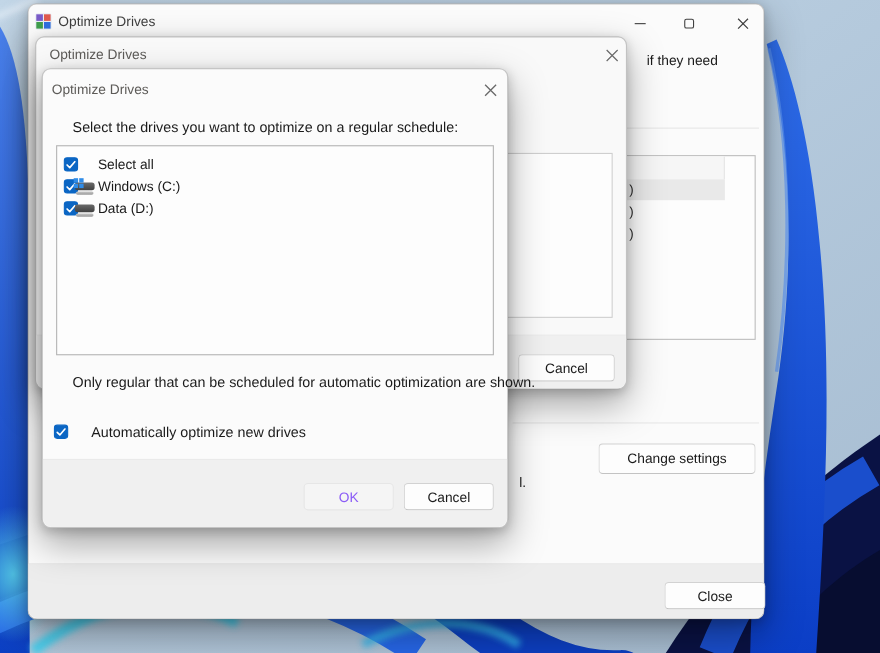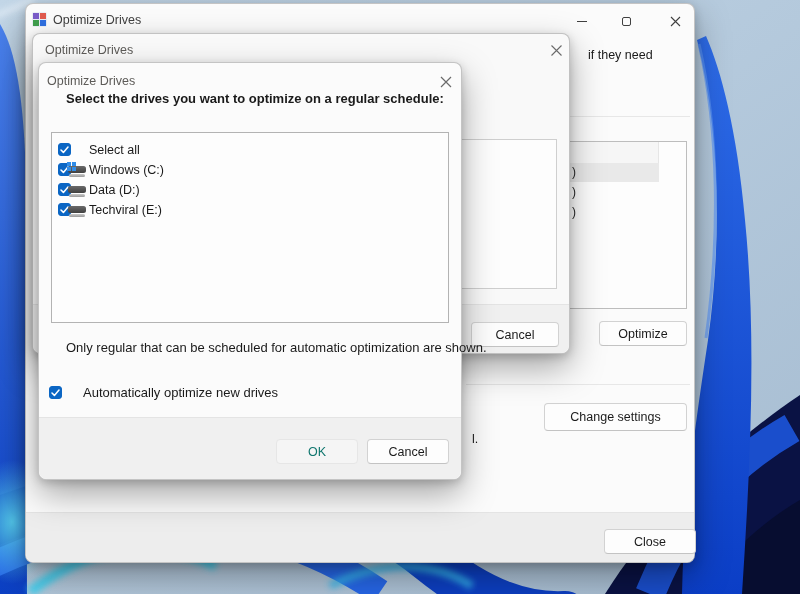--- a/index.html
+++ b/index.html
@@ -13,21 +13,21 @@
 
   .titlebar-text { position:absolute; font-size:12.5px; color:#5d5b58; white-space:nowrap; }
   .main-title { color:#3f3f3f; }
 
   .x-btn { position:absolute; display:flex; align-items:center; justify-content:center; cursor:default; }
   .x-btn svg { display:block; }
 
   .btn { position:absolute; display:flex; align-items:center; justify-content:center;
     background:#fdfdfd; border:1px solid #d2d2d2; border-bottom-color:#c3c3c3;
     border-radius:4px; font-size:12.5px; color:#1b1b1b; }
-  .btn.disabled { background:#f5f5f5; border-color:#e6e6e6; color:#0f766e; }
+  .btn.disabled { background:#f5f5f5; border-color:#e6e6e6; color:#8b5cf6; }
 
   .footer { position:absolute; left:0; right:0; bottom:0; background:#f0f0f0;
     border-top:1px solid #e4e4e4; border-radius:0 0 8px 8px; }
 
   .listframe { position:absolute; background:#fdfdfd; border:1px solid #bdbdbd; }
 
   .cb { position:absolute; width:13px; height:13px; border-radius:3px;
     background:var(--accent,#0b66c4); border:1px solid var(--accent,#0b66c4);
     display:flex; align-items:center; justify-content:center; }
   .cb svg { display:block; }
@@ -136,21 +136,20 @@
     <div class="listframe" style="left:445px; top:137px; width:216px; height:168px;">
       <div class="main-list-inner">
         <div class="ml-header"></div>
         <div class="ml-sel"></div>
         <span class="ml-frag" style="top:23px;">)</span>
         <span class="ml-frag" style="top:43px;">)</span>
         <span class="ml-frag" style="top:63px;">)</span>
       </div>
     </div>
 
-    <div class="btn" style="left:573px; top:317px; width:88px; height:25px;">Optimize</div>
 
     <div class="hline" style="left:440px; top:380px; width:224px;"></div>
 
     <div class="btn" style="left:518px; top:399px; width:143px; height:28px;">Change settings</div>
 
     <span class="body-text" style="left:431px; top:428px; font-size:12.5px;">l.</span>
 
     <div class="footer" style="height:50px; background:#ededed;"></div>
     <div class="btn" style="left:578px; top:525px; width:92px; height:25px;">Close</div>
   </div>
@@ -174,21 +173,21 @@
   <div class="window" id="dlg-front" style="left:38px; top:62px; width:424px; height:418px; z-index:3;">
 
     <span class="titlebar-text" style="left:8px; top:11px;">Optimize Drives</span>
 
     <div class="x-btn" style="left:392px; top:6px; width:30px; height:26px;">
       <svg width="14" height="14" viewBox="0 0 14 14">
           <path d="M2,2 L12,12 M12,2 L2,12" stroke="#6a6a6a" stroke-width="1.2"></path>
         </svg>
     </div>
 
-    <span class="body-text" style="left:12px; top:28px;font-weight:bold;">Select the drives you want to optimize on a regular schedule:</span>
+    <span class="body-text" style="left:12px; top:45px;">Select the drives you want to optimize on a regular schedule:</span>
 
     <div class="listframe" style="left:12px; top:69px; width:398px; height:191px; border-color:#b3b3b3; padding-top:8px;">
 
       <div class="drive-row">
         <div class="cb" style="left:6px; top:2px;">
           <svg width="9" height="8" viewBox="0 0 9 8">
               <path d="M1,4 L3.4,6.4 L8,1" stroke="#fff" stroke-width="1.5" fill="none" stroke-linecap="round" stroke-linejoin="round"></path>
             </svg>
         </div>
         <span class="row-label">Select all</span>
@@ -219,32 +218,20 @@
               <path d="M1,4 L3.4,6.4 L8,1" stroke="#fff" stroke-width="1.5" fill="none" stroke-linecap="round" stroke-linejoin="round"></path>
             </svg>
         </div>
         <div class="dicon">
           <div class="body"></div>
             <div class="base"></div>
         </div>
         <span class="row-label">Data (D:)</span>
       </div>
 
-      <div class="drive-row">
-        <div class="cb" style="left:6px; top:2px;">
-          <svg width="9" height="8" viewBox="0 0 9 8">
-              <path d="M1,4 L3.4,6.4 L8,1" stroke="#fff" stroke-width="1.5" fill="none" stroke-linecap="round" stroke-linejoin="round"></path>
-            </svg>
-        </div>
-        <div class="dicon">
-          <div class="body"></div>
-            <div class="base"></div>
-        </div>
-        <span class="row-label">Techviral (E:)</span>
-      </div>
     </div>
 
     <span class="body-text" style="left:12px; top:277px;">Only regular that can be scheduled for automatic optimization are shown.</span>
 
     <div class="cb" style="left:10px; top:323px;">
       <svg width="9" height="8" viewBox="0 0 9 8">
           <path d="M1,4 L3.4,6.4 L8,1" stroke="#fff" stroke-width="1.5" fill="none" stroke-linecap="round" stroke-linejoin="round"></path>
         </svg>
     </div>
     <span class="body-text" style="left:29px; top:322px;">Automatically optimize new drives</span>

